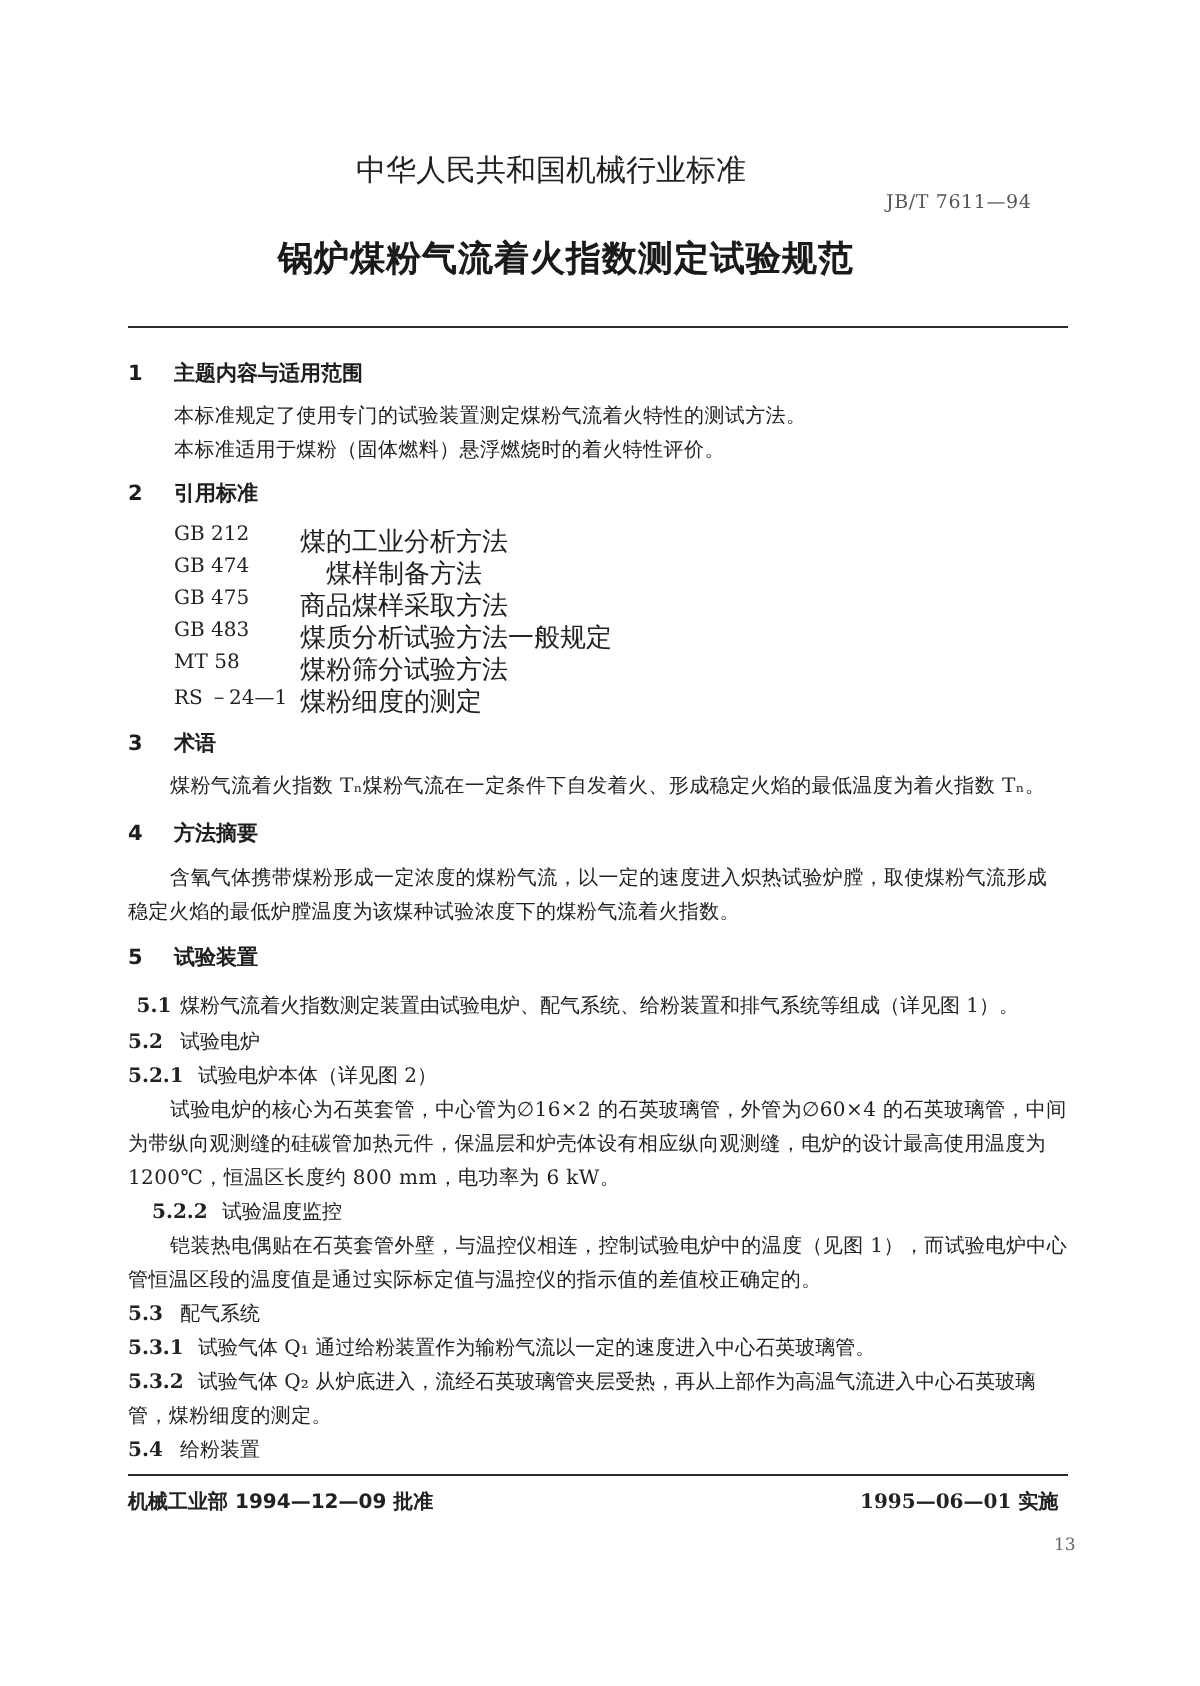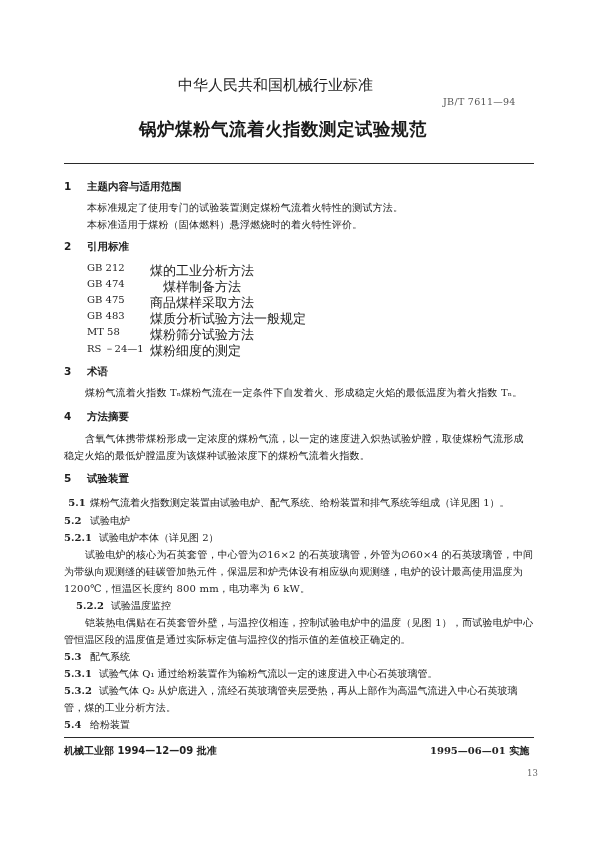--- a/index.html
+++ b/index.html
@@ -121,21 +121,21 @@
 
   <div class="abs h2" style="left:64px; top:650px;">
     <span class="num" style="width:26px;">5.3</span><span>配气系统</span>
   </div>
   <div class="abs h2" style="left:64px; top:667px;">
     <span class="num" style="width:35px;">5.3.1</span><span>试验气体 Q₁ 通过给粉装置作为输粉气流以一定的速度进入中心石英玻璃管。</span>
   </div>
   <div class="abs h2" style="left:64px; top:684px;">
     <span class="num" style="width:35px;">5.3.2</span><span>试验气体 Q₂ 从炉底进入，流经石英玻璃管夹层受热，再从上部作为高温气流进入中心石英玻璃</span>
   </div>
-  <div class="abs p" style="left:64px; top:701px;">管，煤的工业分析方法。</div>
+  <div class="abs p" style="left:64px; top:701px;">管，煤粉细度的测定。</div>
   <div class="abs h2" style="left:64px; top:718px;">
     <span class="num" style="width:26px;">5.4</span><span>给粉装置</span>
   </div>
 
   <div class="rule bottom"></div>
   <div class="abs footer-left">机械工业部 1994—12—09 批准</div>
   <div class="abs footer-right">1995—06—01 实施</div>
   <div class="abs page-no">13</div>
 </div>
 

